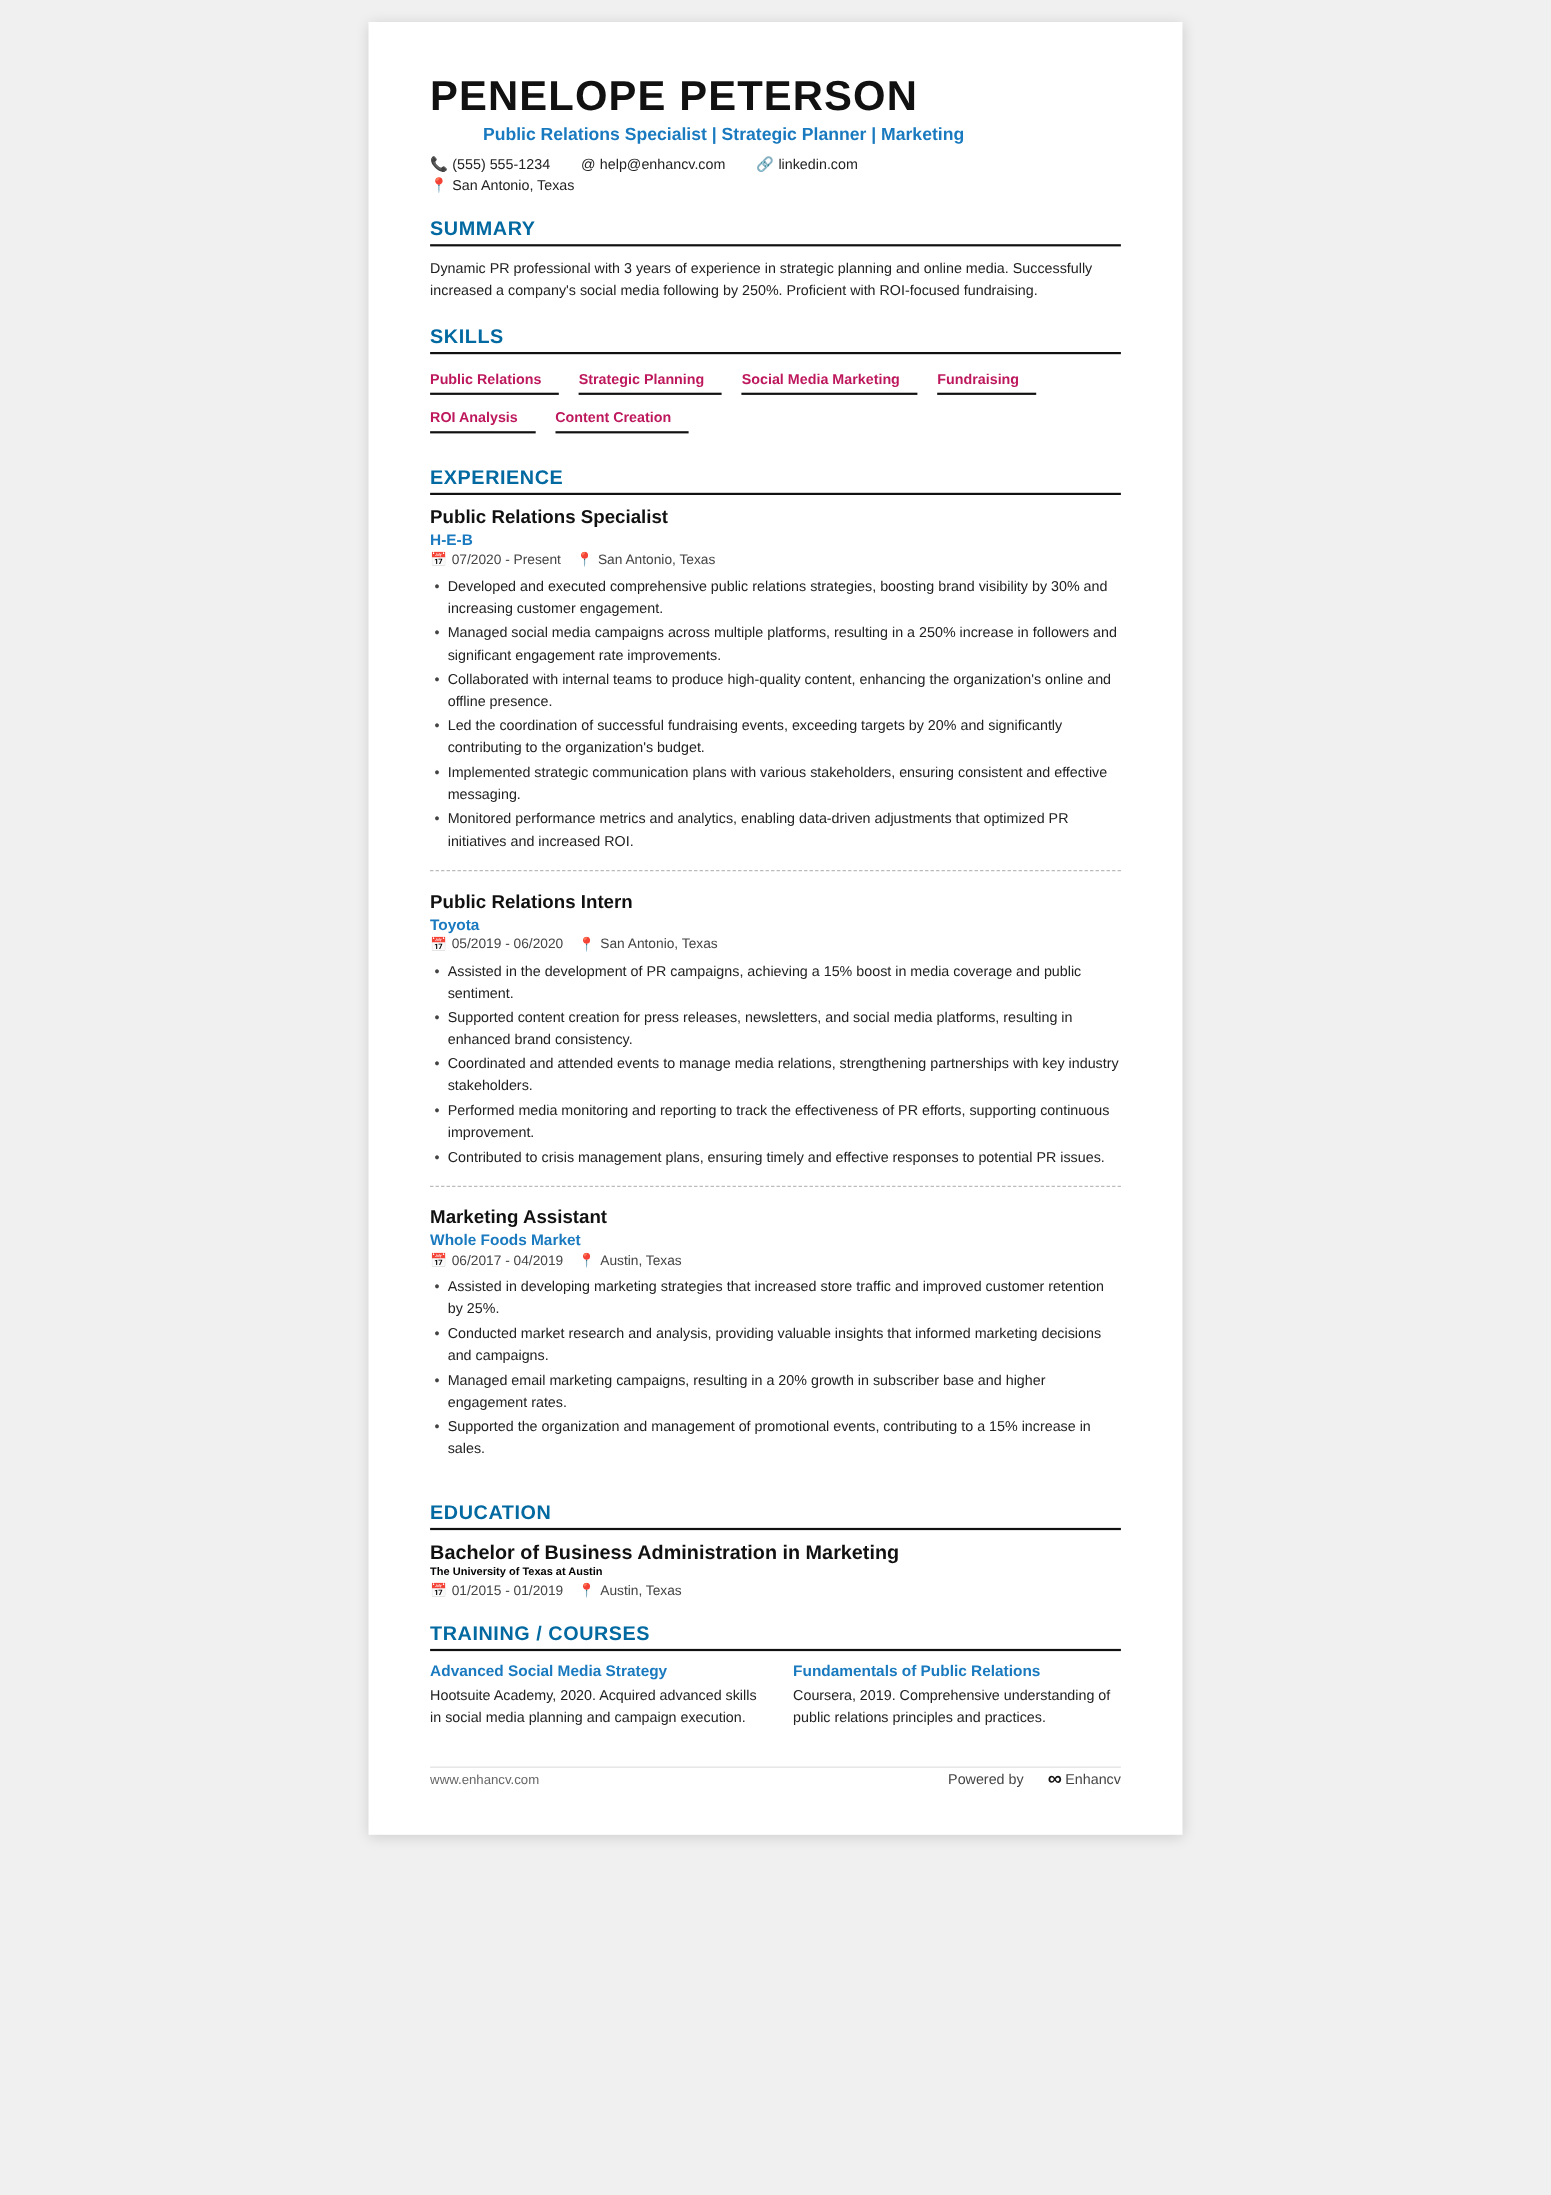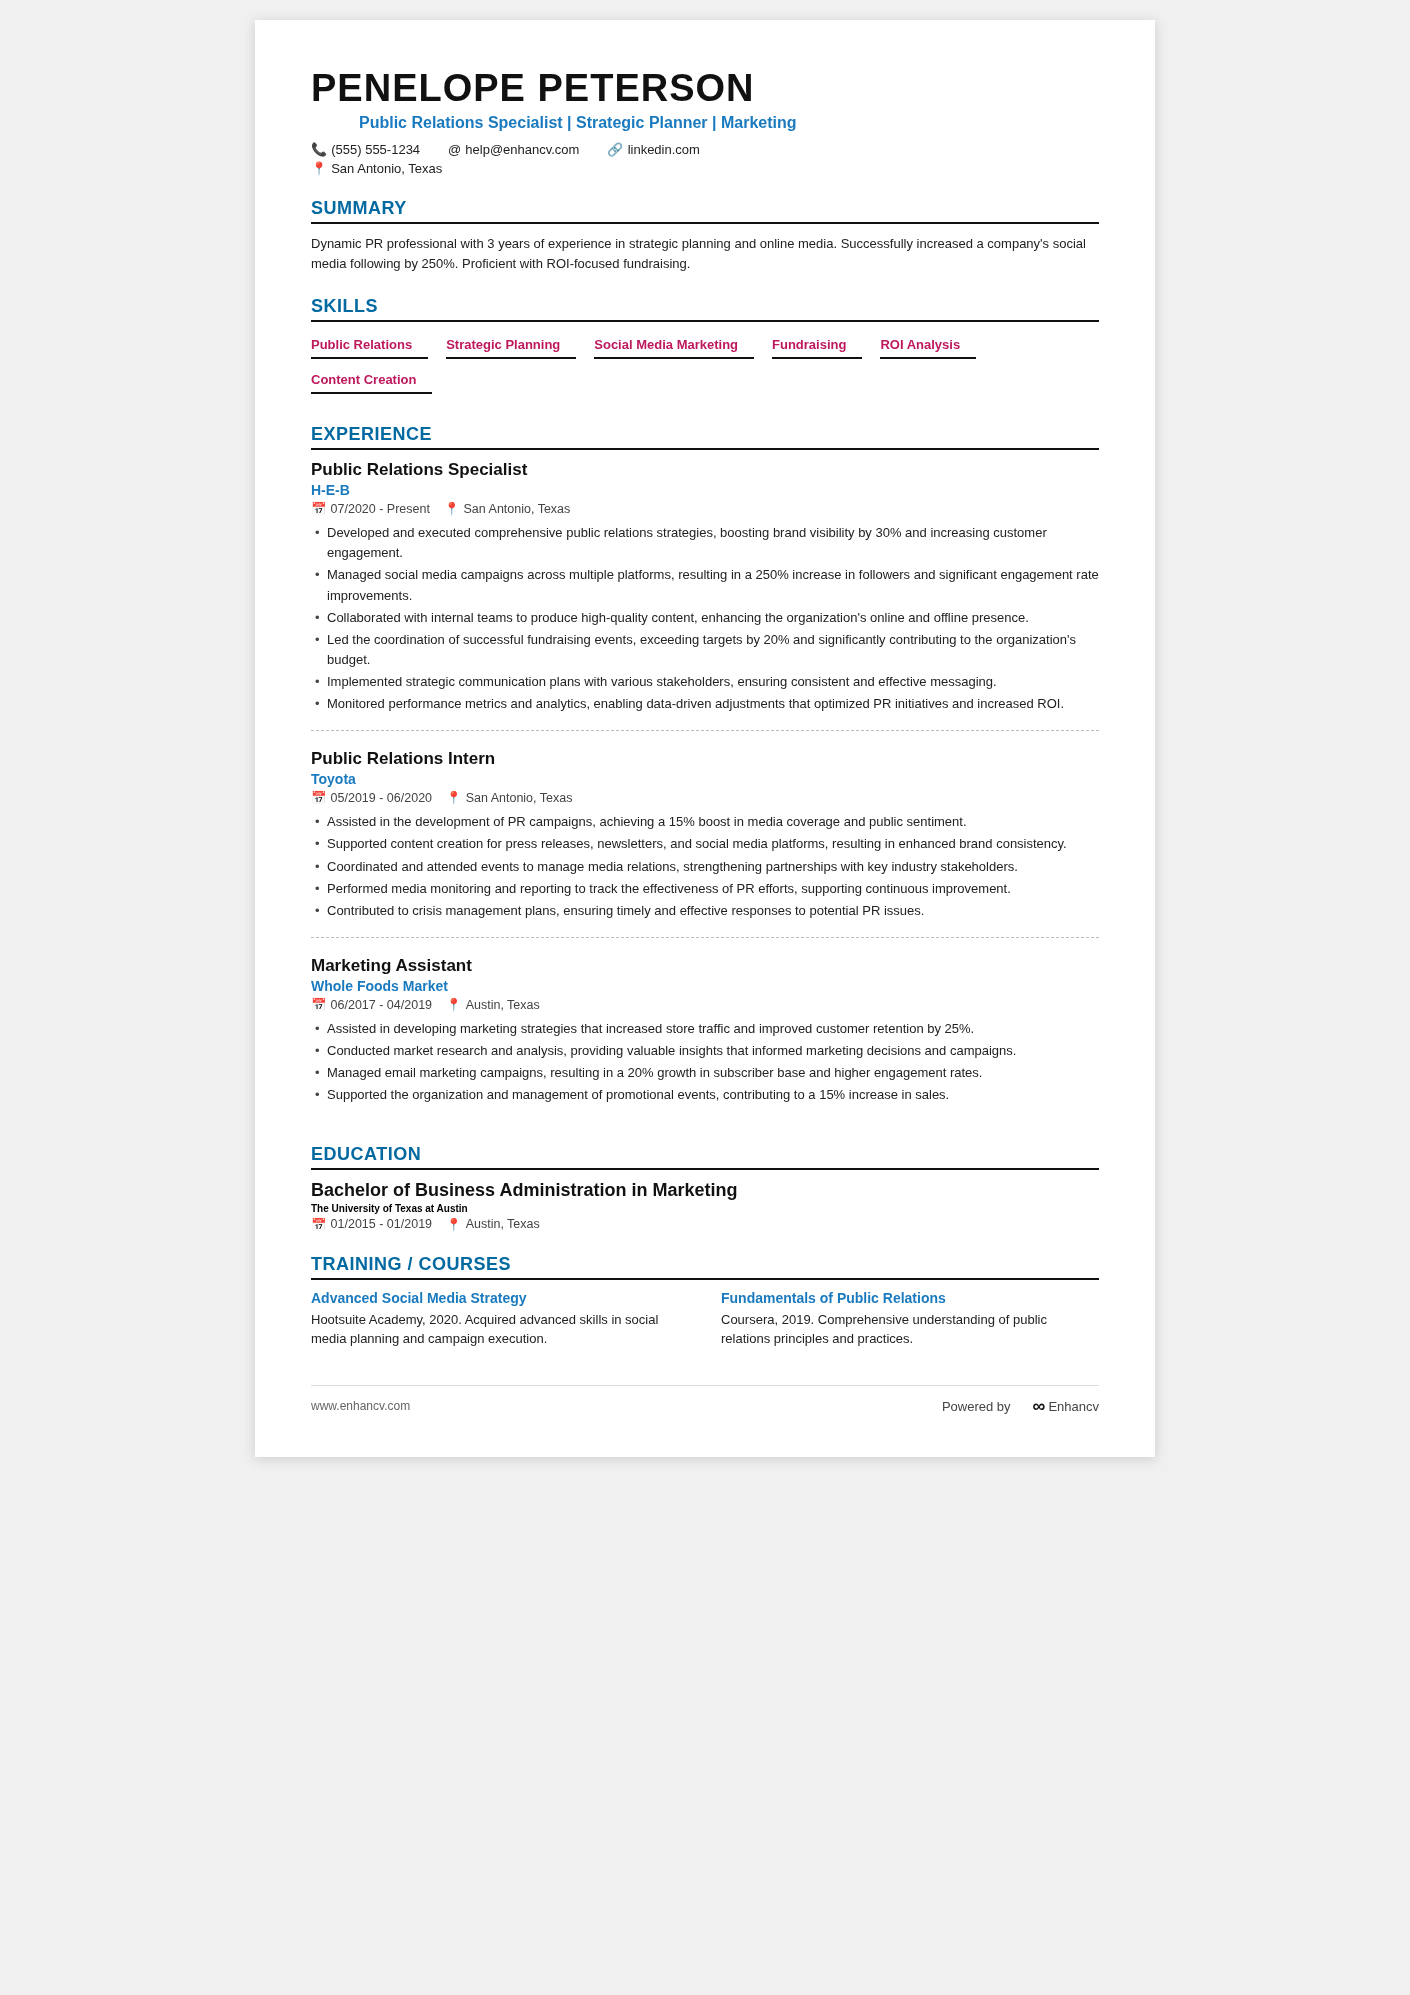--- a/index.html
+++ b/index.html
@@ -5,21 +5,21 @@
     * { margin: 0; padding: 0; box-sizing: border-box; }
     body {
       font-family: Arial, sans-serif;
       background: #f0f0f0;
       display: flex;
       justify-content: center;
       padding: 20px;
     }
     .resume-page {
       background: #fff;
-      width: 900px;
+      width: 740px;
       padding: 48px 56px 40px 56px;
       box-shadow: 0 2px 12px rgba(0,0,0,0.15);
     }
     .header-name {
       font-size: 38px;
       font-weight: 900;
       color: #111;
       text-transform: uppercase;
       letter-spacing: 1px;
       line-height: 1.1;
@@ -162,21 +162,20 @@
       color: #1a7abf;
       margin-bottom: 4px;
     }
     .training-text {
       font-size: 13px;
       color: #222;
       line-height: 1.5;
     }
     .footer {
       margin-top: 36px;
-      padding-top: 10px;
       border-top: 1px solid #ddd;
       display: flex;
       justify-content: space-between;
       align-items: center;
       font-size: 12px;
       color: #666;
     }
     .footer-brand {
       display: flex;
       align-items: center;

